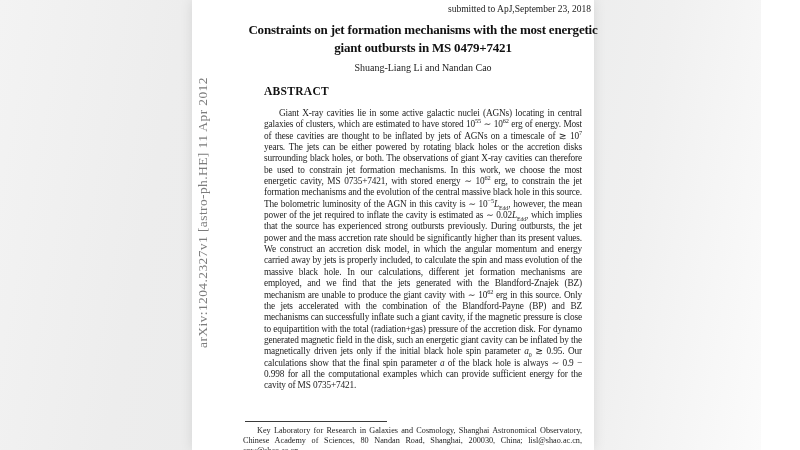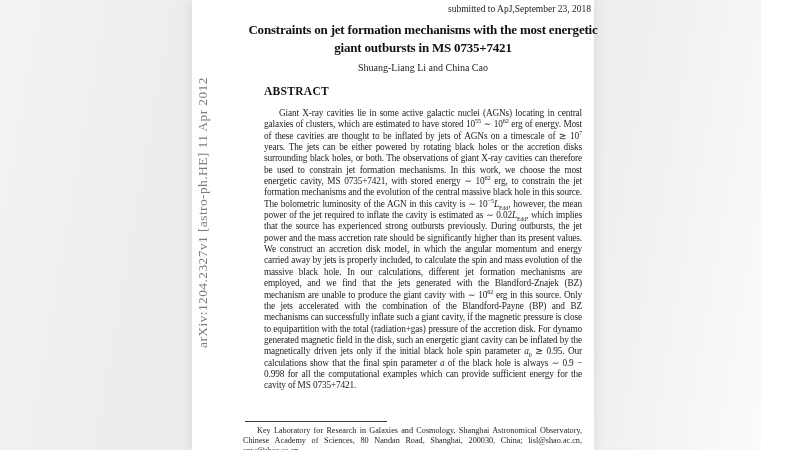--- a/index.html
+++ b/index.html
@@ -70,23 +70,23 @@
 </head>
 <body>
 
 <div class="stage">
 
   <div class="page">
     <div class="content">
 
       <div class="submitted">submitted to ApJ,September 23, 2018</div>
 
-      <h1 class="title">Constraints on jet formation mechanisms with the most energetic giant outbursts in MS 0735+7421</h1>
+      <h1 class="title">Constraints on jet formation mechanisms with the most energetic giant outbursts in MS 0479+7421</h1>
 
-      <div class="authors">Shuang-Liang Li and China Cao</div>
+      <div class="authors">Shuang-Liang Li and Nandan Cao</div>
 
       <div class="abs-head">ABSTRACT</div>
 
       <div class="abs-body">Giant X-ray cavities lie in some active galactic nuclei (AGNs) locating in central galaxies of clusters, which are estimated to have stored 10<sup>55</sup> ∼ 10<sup>62</sup> erg of energy. Most of these cavities are thought to be inflated by jets of AGNs on a timescale of ≳ 10<sup>7</sup> years. The jets can be either powered by rotating black holes or the accretion disks surrounding black holes, or both. The observations of giant X-ray cavities can therefore be used to constrain jet formation mechanisms. In this work, we choose the most energetic cavity, MS 0735+7421, with stored energy ∼ 10<sup>62</sup> erg, to constrain the jet formation mechanisms and the evolution of the central massive black hole in this source. The bolometric luminosity of the AGN in this cavity is ∼ 10<sup>−5</sup><i>L</i><sub>Edd</sub>, however, the mean power of the jet required to inflate the cavity is estimated as ∼ 0.02<i>L</i><sub>Edd</sub>, which implies that the source has experienced strong outbursts previously. During outbursts, the jet power and the mass accretion rate should be significantly higher than its present values. We construct an accretion disk model, in which the angular momentum and energy carried away by jets is properly included, to calculate the spin and mass evolution of the massive black hole. In our calculations, different jet formation mechanisms are employed, and we find that the jets generated with the Blandford-Znajek (BZ) mechanism are unable to produce the giant cavity with ∼ 10<sup>62</sup> erg in this source. Only the jets accelerated with the combination of the Blandford-Payne (BP) and BZ mechanisms can successfully inflate such a giant cavity, if the magnetic pressure is close to equipartition with the total (radiation+gas) pressure of the accretion disk. For dynamo generated magnetic field in the disk, such an energetic giant cavity can be inflated by the magnetically driven jets only if the initial black hole spin parameter <i>a</i><sub>0</sub> ≳ 0.95. Our calculations show that the final spin parameter <i>a</i> of the black hole is always ∼ 0.9 − 0.998 for all the computational examples which can provide sufficient energy for the cavity of MS 0735+7421.</div>
 
       <div class="footnote">
         <div class="rule"></div>
         <div class="fn-text">Key Laboratory for Research in Galaxies and Cosmology, Shanghai Astronomical Observatory, Chinese Academy of Sciences, 80 Nandan Road, Shanghai, 200030, China; lisl@shao.ac.cn, cxw@shao.ac.cn</div>
       </div>
 

